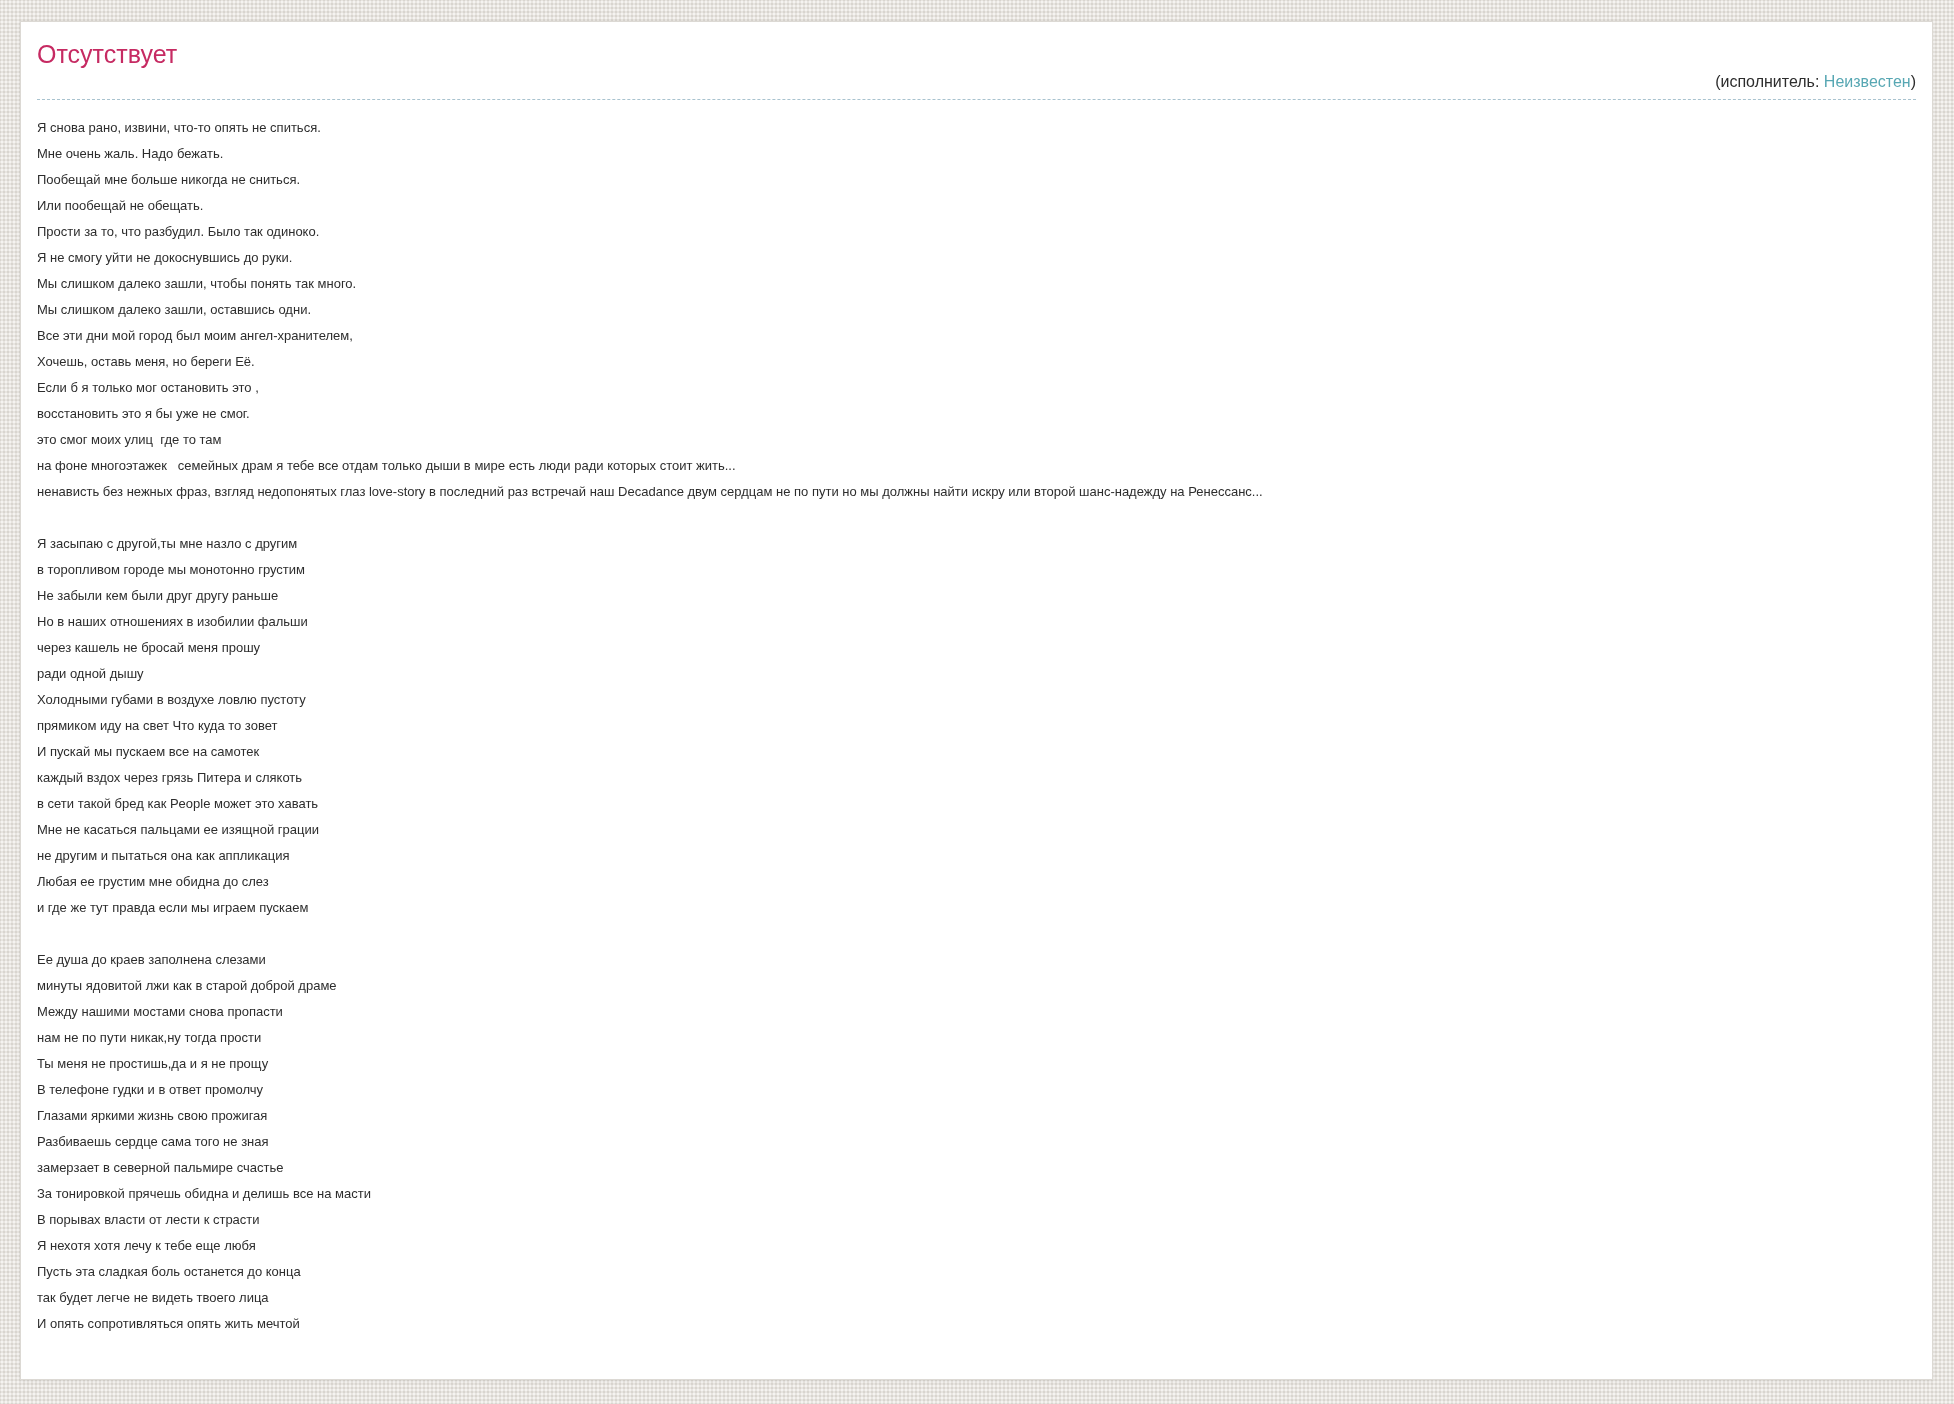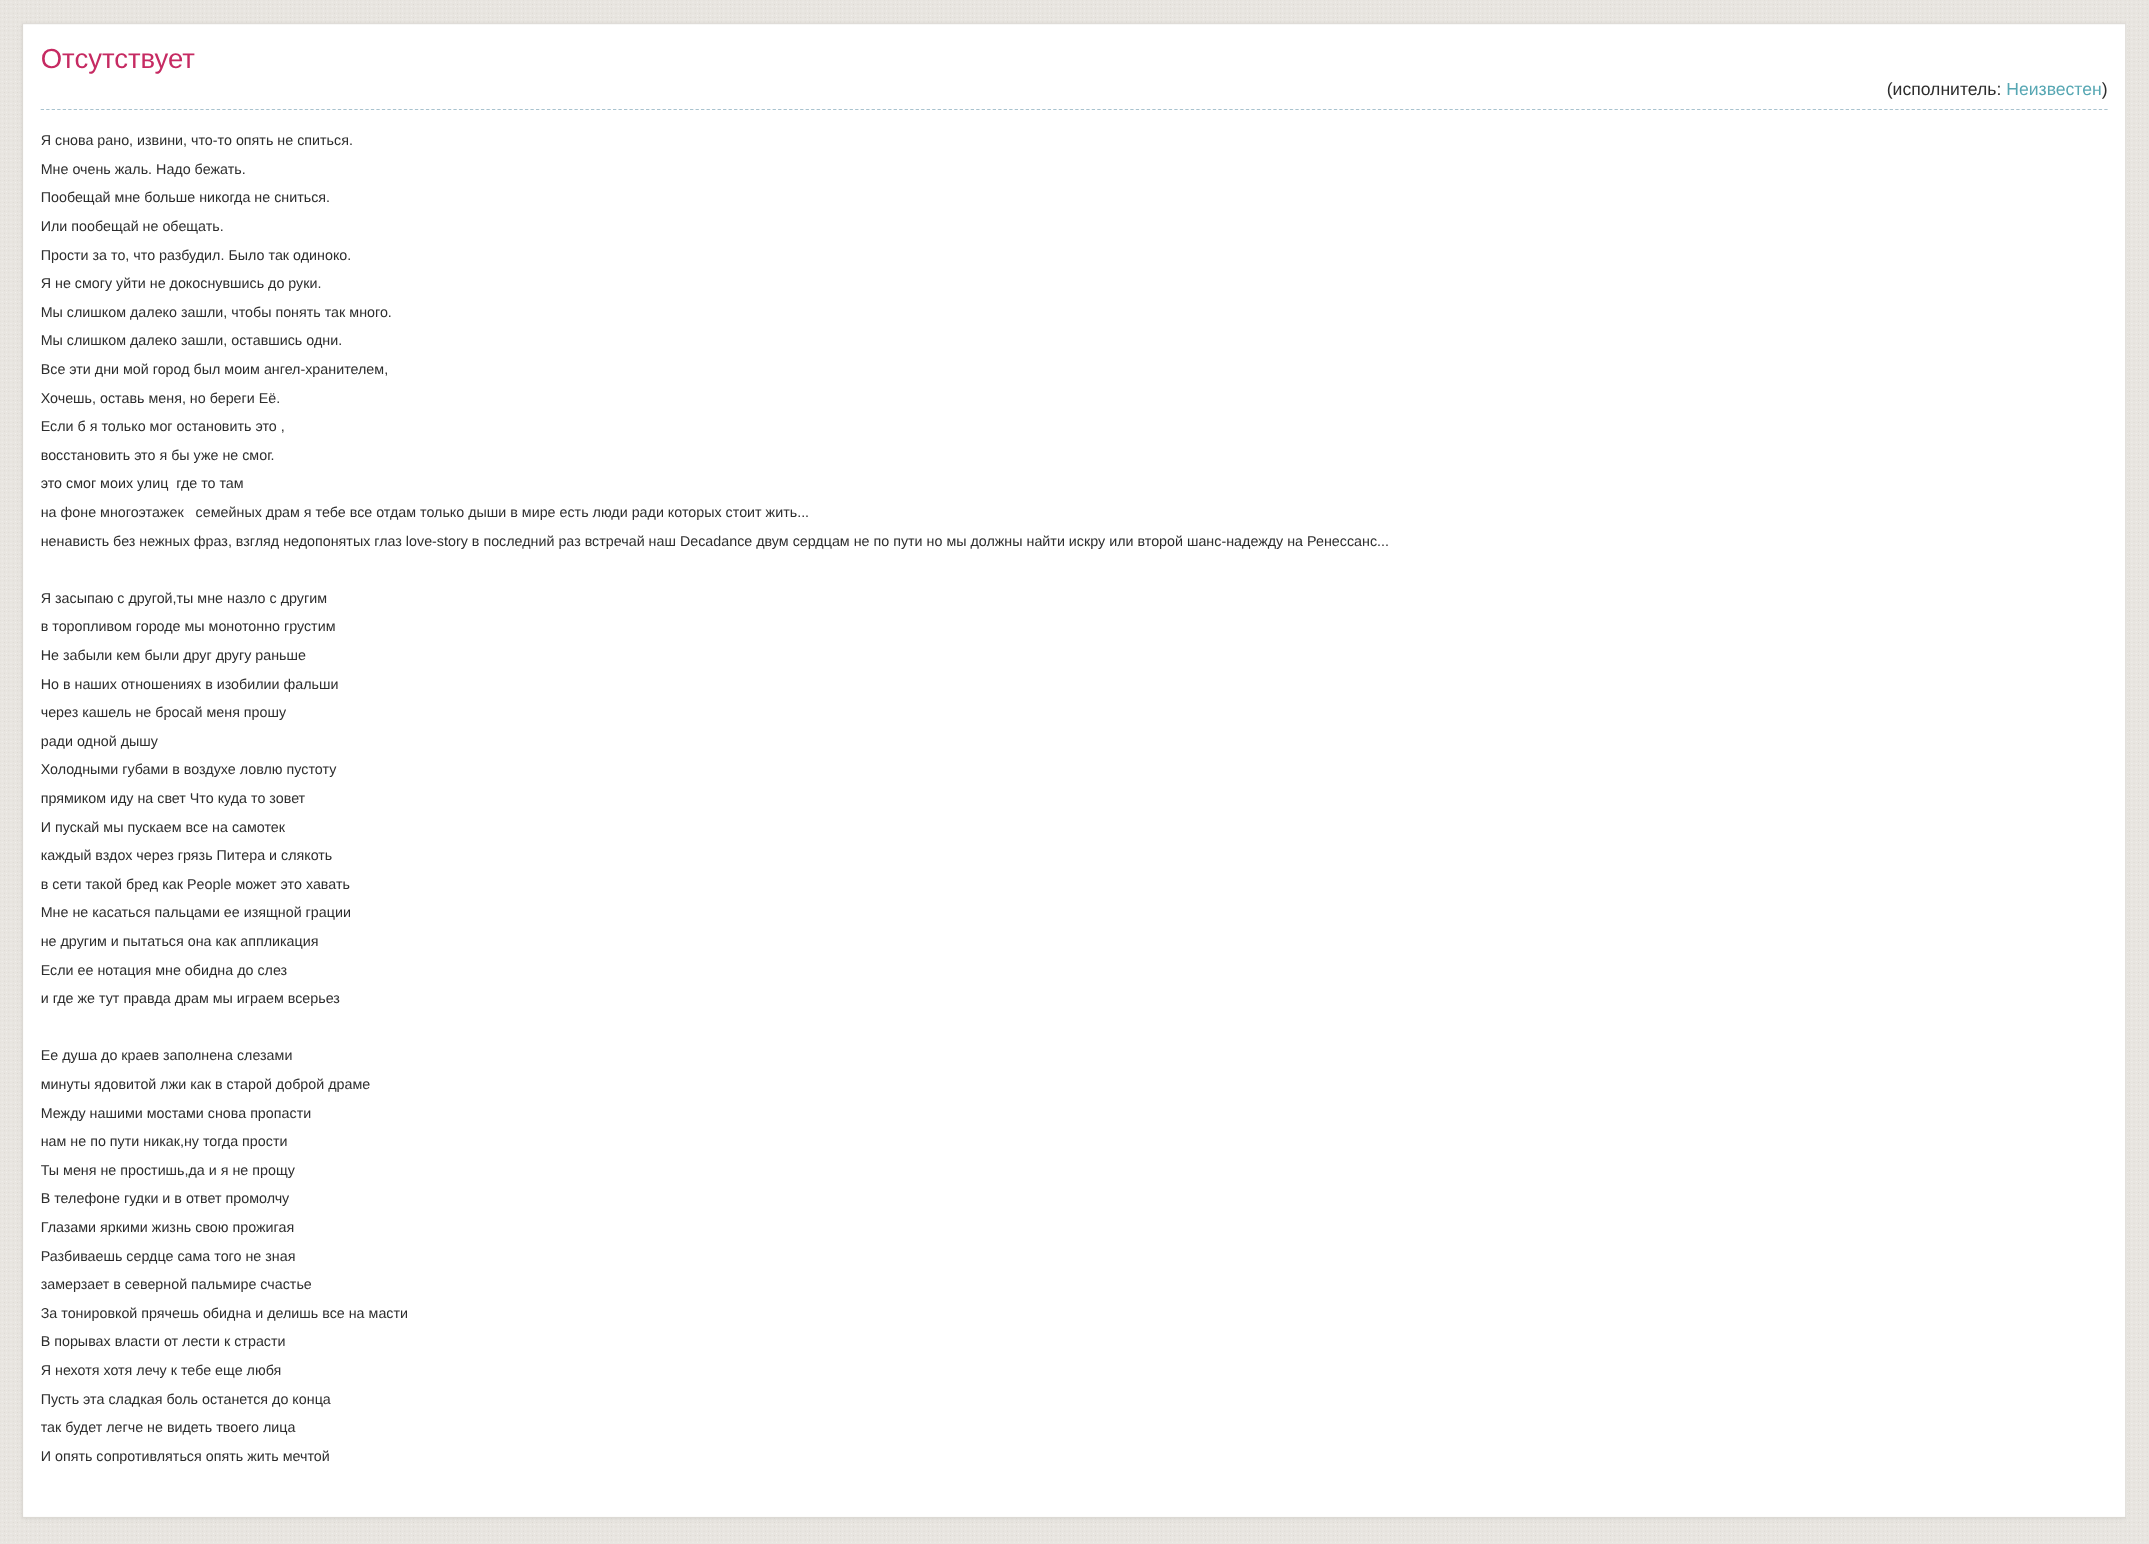--- a/index.html
+++ b/index.html
@@ -99,22 +99,22 @@
         <div class="lyric-line">Но в наших отношениях в изобилии фальши</div>
         <div class="lyric-line">через кашель не бросай меня прошу</div>
         <div class="lyric-line">ради одной дышу</div>
         <div class="lyric-line">Холодными губами в воздухе ловлю пустоту</div>
         <div class="lyric-line">прямиком иду на свет Что куда то зовет</div>
         <div class="lyric-line">И пускай мы пускаем все на самотек</div>
         <div class="lyric-line">каждый вздох через грязь Питера и слякоть</div>
         <div class="lyric-line">в сети такой бред как People может это хавать</div>
         <div class="lyric-line">Мне не касаться пальцами ее изящной грации</div>
         <div class="lyric-line">не другим и пытаться она как аппликация</div>
-        <div class="lyric-line">Если ее нотация мне обидна до слез</div>
-        <div class="lyric-line">и где же тут правда драм мы играем всерьез</div>
+        <div class="lyric-line">Любая ее грустим мне обидна до слез</div>
+        <div class="lyric-line">и где же тут правда если мы играем пускаем</div>
       </div>
       <div class="stanza">
         <div class="lyric-line">Ее душа до краев заполнена слезами</div>
         <div class="lyric-line">минуты ядовитой лжи как в старой доброй драме</div>
         <div class="lyric-line">Между нашими мостами снова пропасти</div>
         <div class="lyric-line">нам не по пути никак,ну тогда прости</div>
         <div class="lyric-line">Ты меня не простишь,да и я не прощу</div>
         <div class="lyric-line">В телефоне гудки и в ответ промолчу</div>
         <div class="lyric-line">Глазами яркими жизнь свою прожигая</div>
         <div class="lyric-line">Разбиваешь сердце сама того не зная</div>

